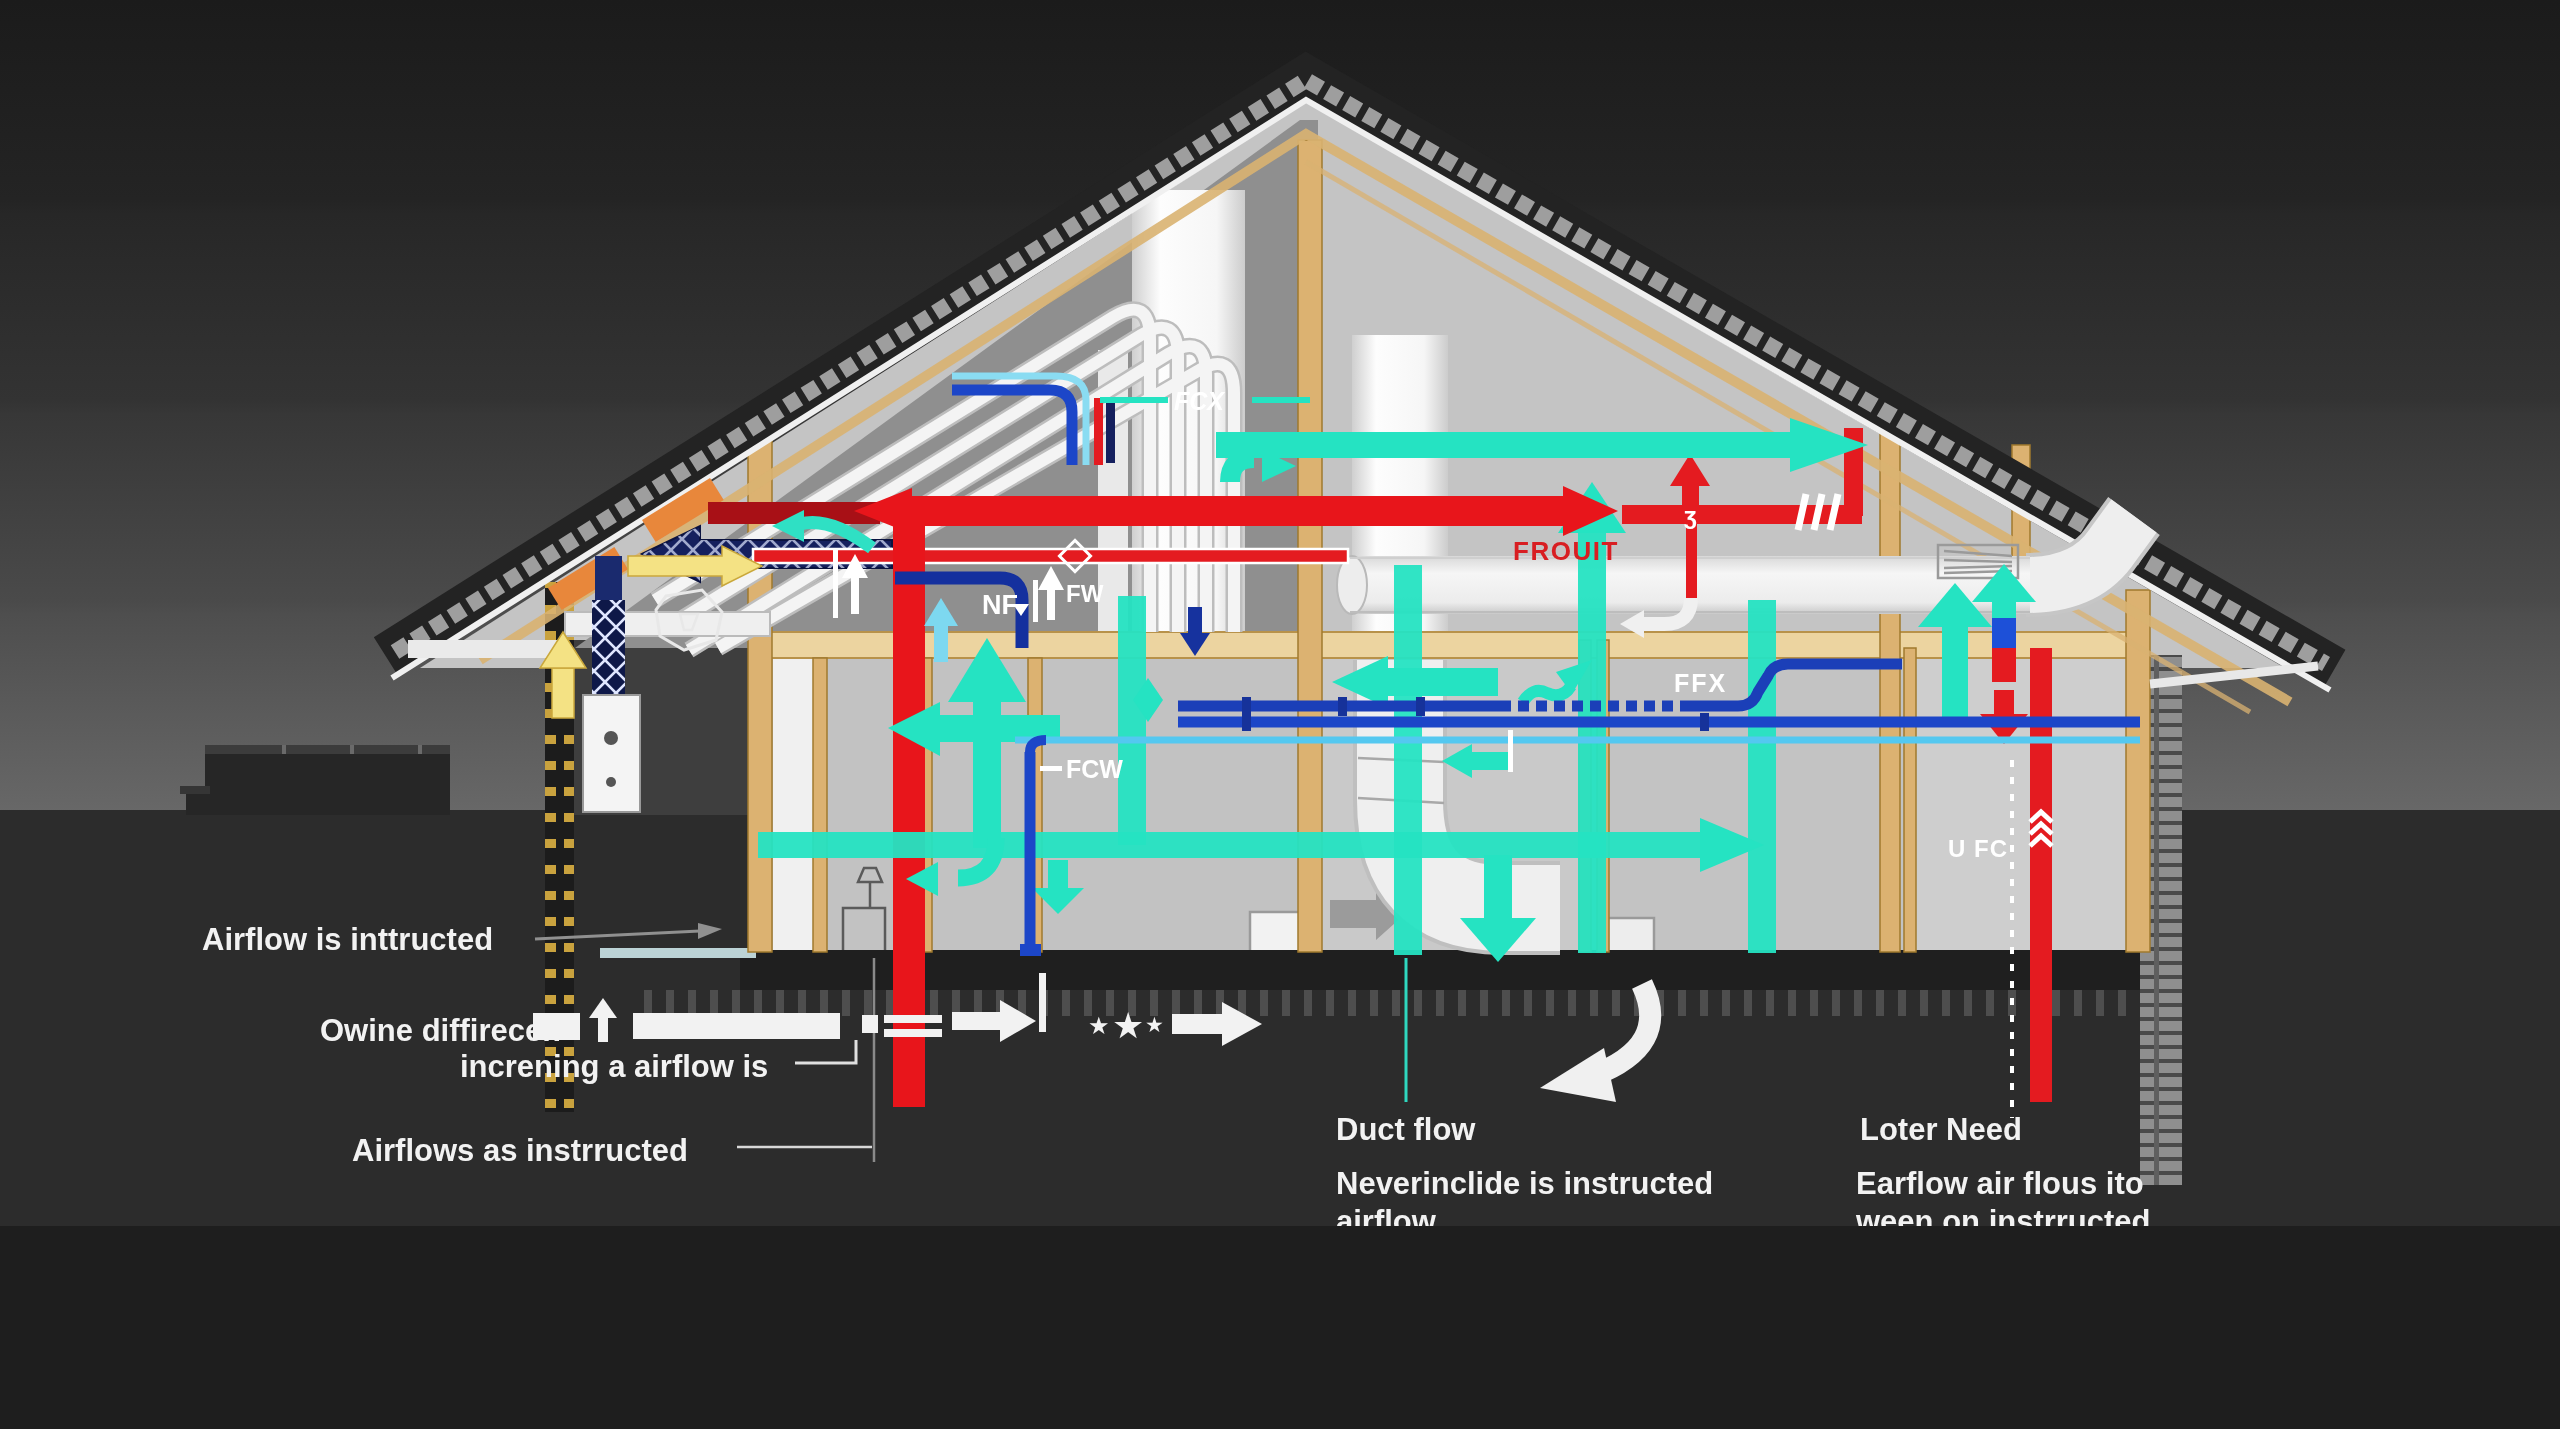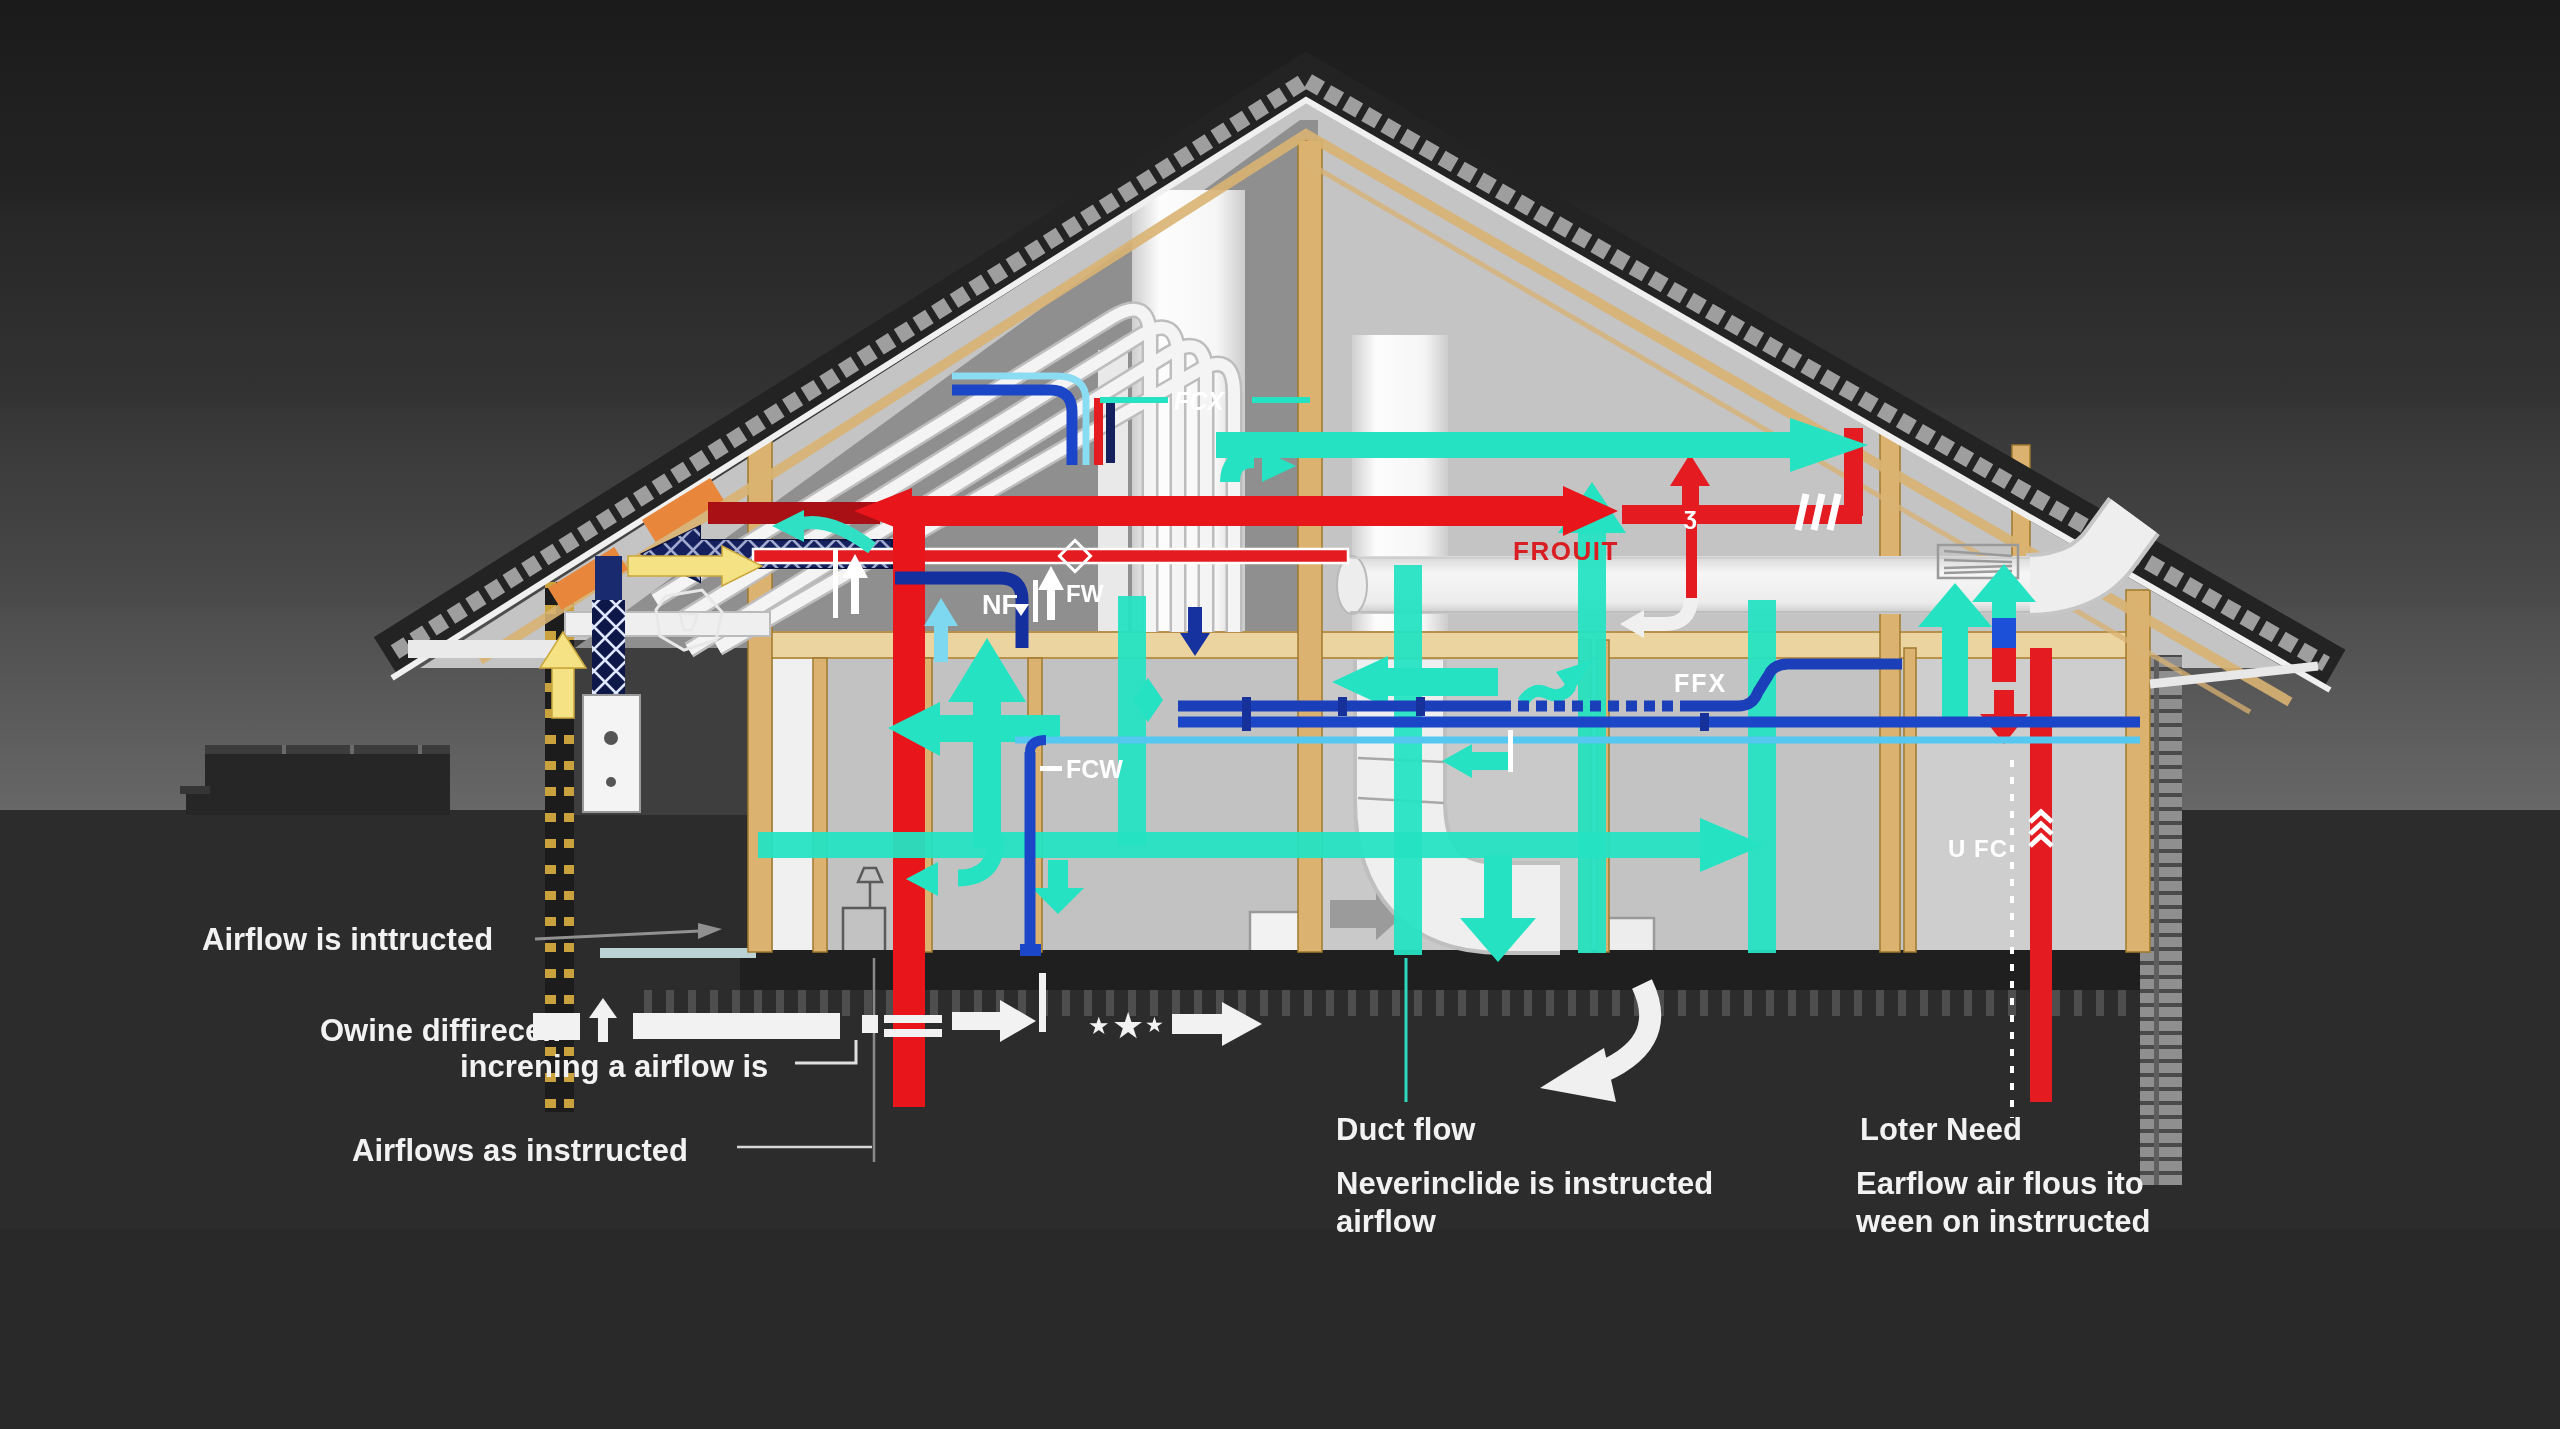--- a/index.html
+++ b/index.html
@@ -1,16 +1,16 @@
 <!DOCTYPE html>
 <html><head>
 <meta charset="utf-8">
 <style>
   html,body{margin:0;padding:0;background:#1e1e1e;}
-  .stage{position:relative;width:2560px;height:1429px;overflow:hidden;font-family:"Liberation Sans",sans-serif;}
+  .stage{position:relative;width:2560px;height:1226px;overflow:hidden;font-family:"Liberation Sans",sans-serif;}
   svg{display:block}
   text{font-family:"Liberation Sans",sans-serif;}
   .lbl{fill:#f2f2f2;font-weight:bold;font-size:31px;}
   .tag{fill:#ffffff;font-weight:bold;}
 </style>
 </head>
 <body>
 
 <div class="stage">
 <svg viewBox="0 0 2560 1429" width="2560" height="1429">

